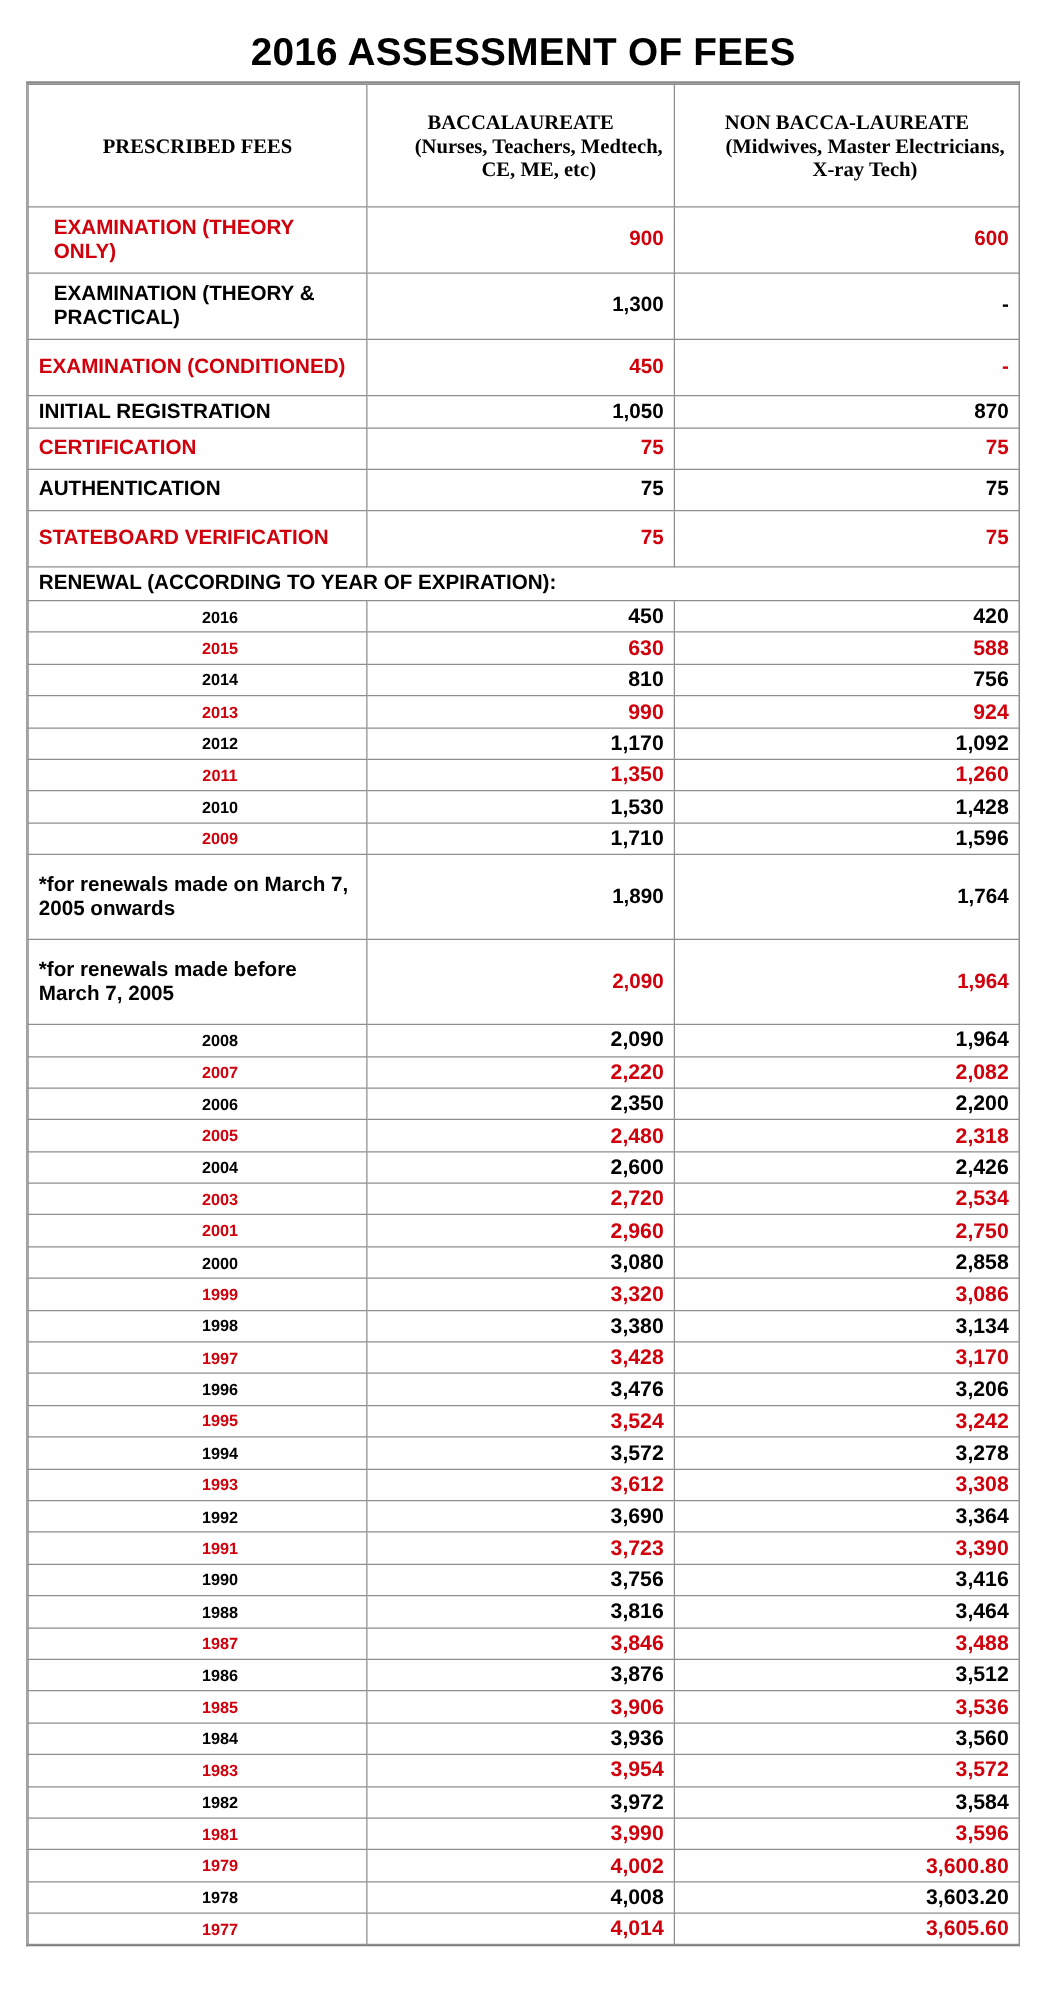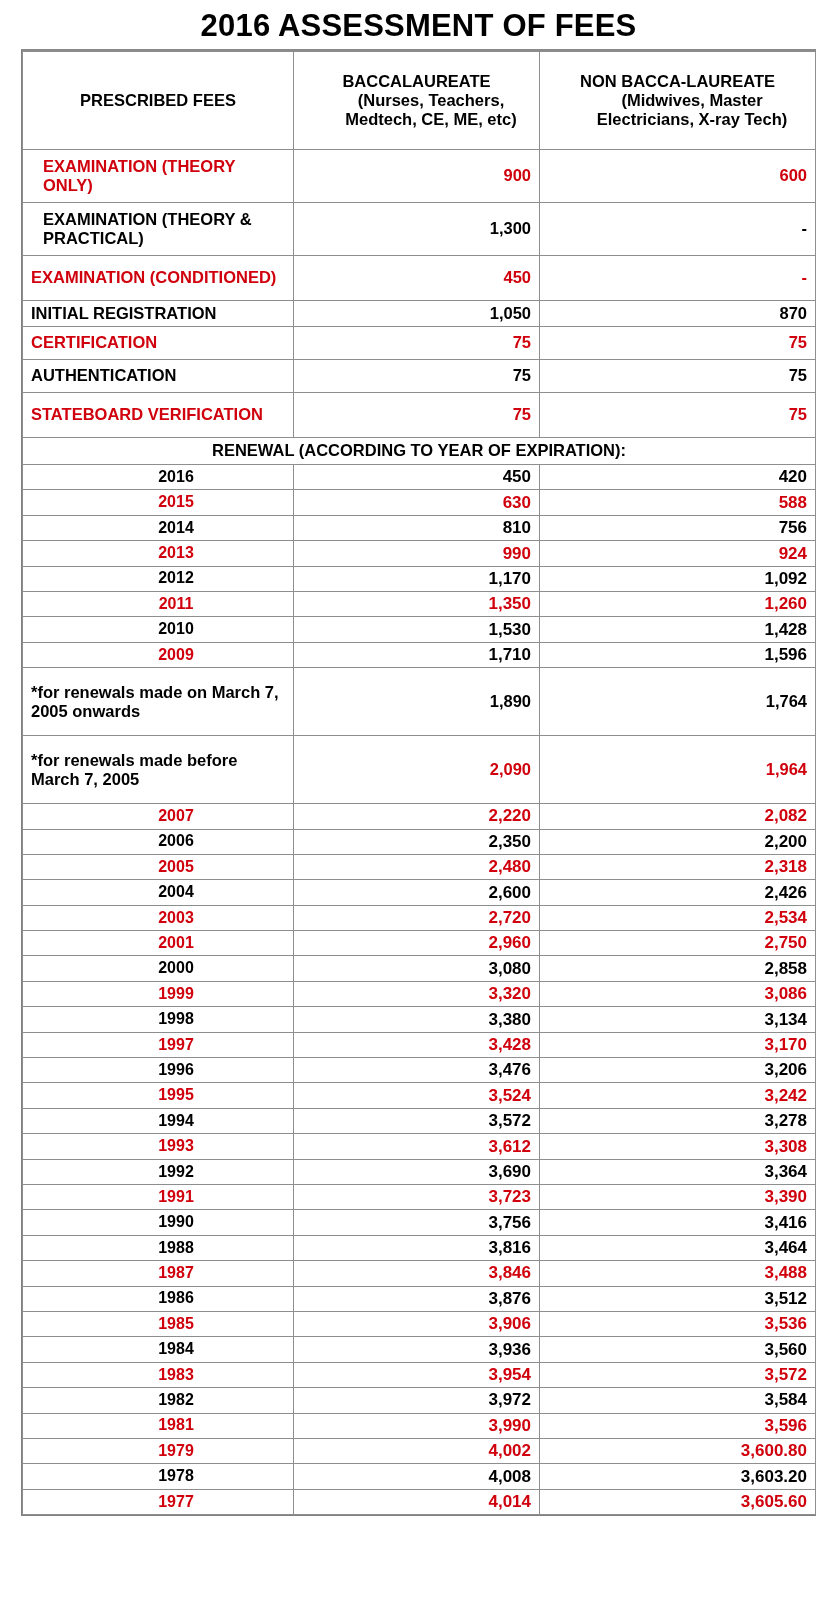--- a/index.html
+++ b/index.html
@@ -13,21 +13,21 @@
     font-family: "Liberation Sans", sans-serif;
     color: #000000;
     overflow: hidden;
   }
 
   #page-title {
     text-align: center;
     font-size: 31px;
     font-weight: bold;
     letter-spacing: 0.2px;
-    padding-top: 8px;
+    padding-top: 24px;
     padding-bottom: 5px;
     color: #000;
   }
 
   .table-wrap {
     margin: 0 21px 0 21px;
     width: 795px;
     border: 1px solid #808080;
     border-top: 2px solid #8a8a8a;
     background: #fff;
@@ -51,20 +51,21 @@
     line-height: 1.16;
   }
 
   
   .hdr td {
     text-align: center;
     height: 98px;
     font-size: 16.5px;
     font-weight: bold;
     padding: 4px 6px;
+    font-family: Liberation Serif, serif;
   }
   .hdr .big { font-size: 16.5px; }
   .hdr .sub { font-size: 16.5px; font-weight: bold; margin-left: 29px; }
 
   
   .fee-label {
     text-align: left;
     padding-left: 8px;
   }
   .num {
@@ -74,30 +75,29 @@
   .red { color: #D0000C; }
   .black { color: #000000; }
 
   tr.tall td { height: 53px; padding-left: 20px; }
   tr.tall2 td { height: 45px; }
   tr.short td { height: 26px; }
   tr.med td { height: 33px; }
 
   
   .renewal-banner td {
-    text-align: center;
     height: 27px;
     font-size: 17px;
     font-weight: bold;
     padding: 0;
   }
 
   
   tr.yr td { height: 25.4px; padding-top: 0; padding-bottom: 0; }
-  tr.yr td.yearcell { text-align: center; font-size: 16px; padding-left: 44px; }
+  tr.yr td.yearcell { text-align: center; font-size: 13px; padding-left: 44px; }
   tr.yr td.num { font-size: 17px; }
 
   
   .note {
     text-align: left;
     font-weight: bold;
     font-size: 16.5px;
     line-height: 1.3;
     padding-left: 8px;
   }
@@ -209,20 +209,25 @@
           <td class="note black">*for renewals made on March 7, 2005 onwards</td>
           <td class="num black">1,890</td>
           <td class="num black">1,764</td>
         </tr>
         <tr class="noterow">
           <td class="note black">*for renewals made before March 7, 2005</td>
           <td class="num red">2,090</td>
           <td class="num red">1,964</td>
         </tr>
         <tr class="yr">
+          <td class="yearcell black">2008</td>
+          <td class="num black">2,090</td>
+          <td class="num black">1,964</td>
+        </tr>
+        <tr class="yr">
           <td class="yearcell red">2007</td>
           <td class="num red">2,220</td>
           <td class="num red">2,082</td>
         </tr>
         <tr class="yr">
           <td class="yearcell black">2006</td>
           <td class="num black">2,350</td>
           <td class="num black">2,200</td>
         </tr>
         <tr class="yr">

